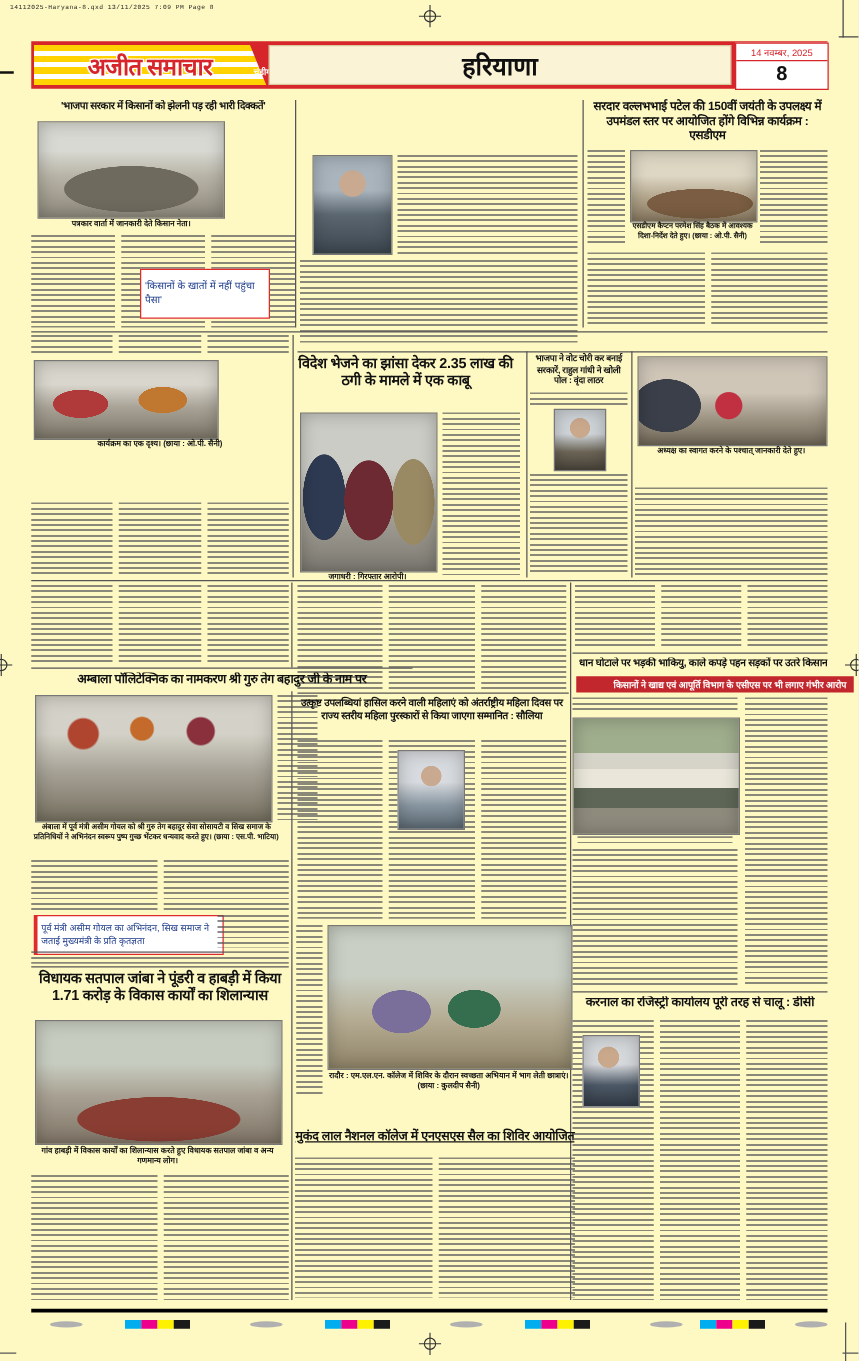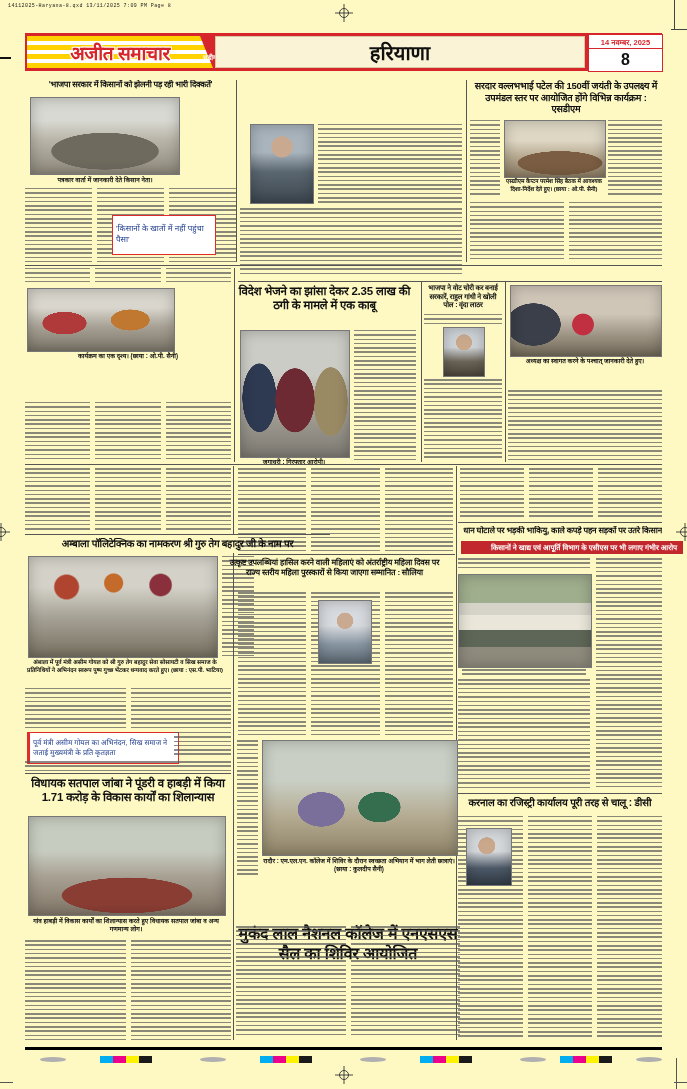--- a/index.html
+++ b/index.html
@@ -65,21 +65,21 @@
 
   <div class="abs" style="left:25px;top:33px;width:637px;height:38px;background:#d6252b;">
     <div class="abs" style="left:2px;top:3px;width:186px;height:32px;background:repeating-linear-gradient(180deg,#ffd200 0 5px,#ffffff 5px 9px);clip-path:polygon(0 0,93% 0,100% 100%,0 100%);">
       <div class="abs" style="left:0;top:4px;width:100%;text-align:center;font-size:19px;font-weight:800;color:#d6252b;letter-spacing:-.5px;text-shadow:1px 1px 0 #fff,-1px -1px 0 #fff,1px -1px 0 #fff,-1px 1px 0 #fff;">अजीत समाचार</div>
     </div>
     <div class="abs" style="left:178px;top:20px;font-size:7px;font-weight:700;color:#ffffff;">चंडीगढ़</div>
     <div class="abs" style="left:190px;top:3px;width:368px;height:30px;background:#fbf3d6;border:1px solid #d9c9a0;display:flex;align-items:center;justify-content:center;">
       <span style="font-size:20px;font-weight:800;color:#101010;">हरियाणा</span>
     </div>
     <div class="abs" style="left:563px;top:1px;width:73px;height:36px;background:#ffffff;border:1px solid #d6252b;">
-      <div style="height:13px;border-bottom:1px solid #d6252b;display:flex;align-items:center;justify-content:center;font-size:7.5px;font-weight:700;color:#d6252b;">14 नवम्बर, 2025</div>
+      <div style="height:13px;border-bottom:1px solid #d6252b;display:flex;align-items:center;justify-content:center;font-size:7.5px;font-weight:400;color:#d6252b;">14 नवम्बर, 2025</div>
       <div style="height:22px;display:flex;align-items:center;justify-content:center;font-size:16px;font-weight:800;color:#111;">8</div>
     </div>
   </div>
 
   <div class="vline" style="left:236px;top:80px;height:182px;"></div>
   <div class="vline" style="left:466px;top:80px;height:182px;"></div>
   <div class="hline" style="left:25px;top:265px;width:637px;"></div>
   <div class="vline" style="left:234px;top:268px;height:194px;"></div>
   <div class="vline" style="left:421px;top:281px;height:181px;"></div>
   <div class="vline" style="left:505px;top:281px;height:181px;"></div>
@@ -166,21 +166,21 @@
   <div class="abs greek" style="left:222px;top:556px;width:32px;height:100px;"></div>
   <div class="cap" style="left:25px;top:659px;width:200px;font-size:5.9px;">अंबाला में पूर्व मंत्री असीम गोयल को श्री गुरु तेग बहादुर सेवा सोसायटी व सिख समाज के प्रतिनिधियों ने अभिनंदन स्वरूप पुष्प गुच्छ भेंटकर धन्यवाद करते हुए। (छाया : एस.पी. भाटिया)</div>
   <div class="cols" style="left:25px;top:688px;width:206px;height:42px;">
     <div class="greek"></div>
       <div class="greek"></div>
   </div>
   <div class="redbox" style="left:27px;top:732px;width:142px;height:26px;font-size:7.3px;border-left-width:3px;">पूर्व मंत्री असीम गोयल का अभिनंदन, सिख समाज ने जताई मुख्यमंत्री के प्रति कृतज्ञता</div>
   <div class="abs greek" style="left:174px;top:732px;width:57px;height:26px;"></div>
   <div class="abs greek" style="left:25px;top:761px;width:206px;height:10px;"></div>
 
-  <div class="hl" style="left:227px;top:558px;width:215px;font-size:8px;">उत्कृष्ट उपलब्धियां हासिल करने वाली महिलाएं को अंतर्राष्ट्रीय महिला दिवस पर राज्य स्तरीय महिला पुरस्कारों से किया जाएगा सम्मानित : सौलिया</div>
+  <div class="hl" style="left:238px;top:558px;width:215px;font-size:8px;">उत्कृष्ट उपलब्धियां हासिल करने वाली महिलाएं को अंतर्राष्ट्रीय महिला दिवस पर राज्य स्तरीय महिला पुरस्कारों से किया जाएगा सम्मानित : सौलिया</div>
   <div class="cols" style="left:238px;top:592px;width:215px;height:143px;">
     <div class="greek"></div>
       <div class="greek"></div>
       <div class="greek"></div>
   </div>
   <div class="photo p-desk" style="left:318px;top:600px;width:52px;height:62px;background-color:#fff;"></div>
 
   <div class="hl" style="left:458px;top:526px;width:204px;font-size:8.2px;letter-spacing:-.2px;white-space:nowrap;overflow:hidden;text-align:right;">धान घोटाले पर भड़की भाकियु, काले कपड़े पहन सड़कों पर उतरे किसान</div>
   <div class="subbar" style="left:461px;top:541px;width:198px;height:13px;font-size:7.2px;padding-left:24px;">किसानों ने खाद्य एवं आपूर्ति विभाग के एसीएस पर भी लगाए गंभीर आरोप</div>
   <div class="abs greek" style="left:458px;top:558px;width:132px;height:13px;"></div>
@@ -193,21 +193,21 @@
   <div class="photo p-stone" style="left:28px;top:816px;width:196px;height:98px;"></div>
   <div class="cap" style="left:25px;top:917px;width:202px;">गांव हाबड़ी में विकास कार्यों का शिलान्यास करते हुए विधायक सतपाल जांबा व अन्य गणमान्य लोग।</div>
   <div class="cols" style="left:25px;top:940px;width:206px;height:100px;">
     <div class="greek"></div>
       <div class="greek"></div>
   </div>
 
   <div class="abs greek" style="left:237px;top:740px;width:21px;height:136px;"></div>
   <div class="photo p-clean" style="left:262px;top:740px;width:194px;height:114px;"></div>
   <div class="cap" style="left:262px;top:857px;width:194px;">रादौर : एम.एल.एन. कॉलेज में शिविर के दौरान स्वच्छता अभियान में भाग लेती छात्राएं। (छाया : कुलदीप सैनी)</div>
-  <div class="hl" style="left:236px;top:924px;width:224px;font-size:16px;">मुकंद लाल नैशनल कॉलेज में एनएसएस सैल का शिविर आयोजित</div>
+  <div class="hl" style="left:236px;top:904px;width:224px;font-size:10px;text-decoration:underline;">मुकंद लाल नैशनल कॉलेज में एनएसएस सैल का शिविर आयोजित</div>
   <div class="cols" style="left:236px;top:926px;width:224px;height:112px;">
     <div class="greek"></div>
       <div class="greek"></div>
   </div>
 
   <div class="hl" style="left:458px;top:797px;width:204px;font-size:10px;letter-spacing:-.2px;white-space:nowrap;overflow:hidden;">करनाल का रजिस्ट्री कार्यालय पूरी तरह से चालू : डीसी</div>
   <div class="cols" style="left:458px;top:816px;width:204px;height:224px;">
     <div class="greek"></div>
       <div class="greek"></div>
       <div class="greek"></div>

